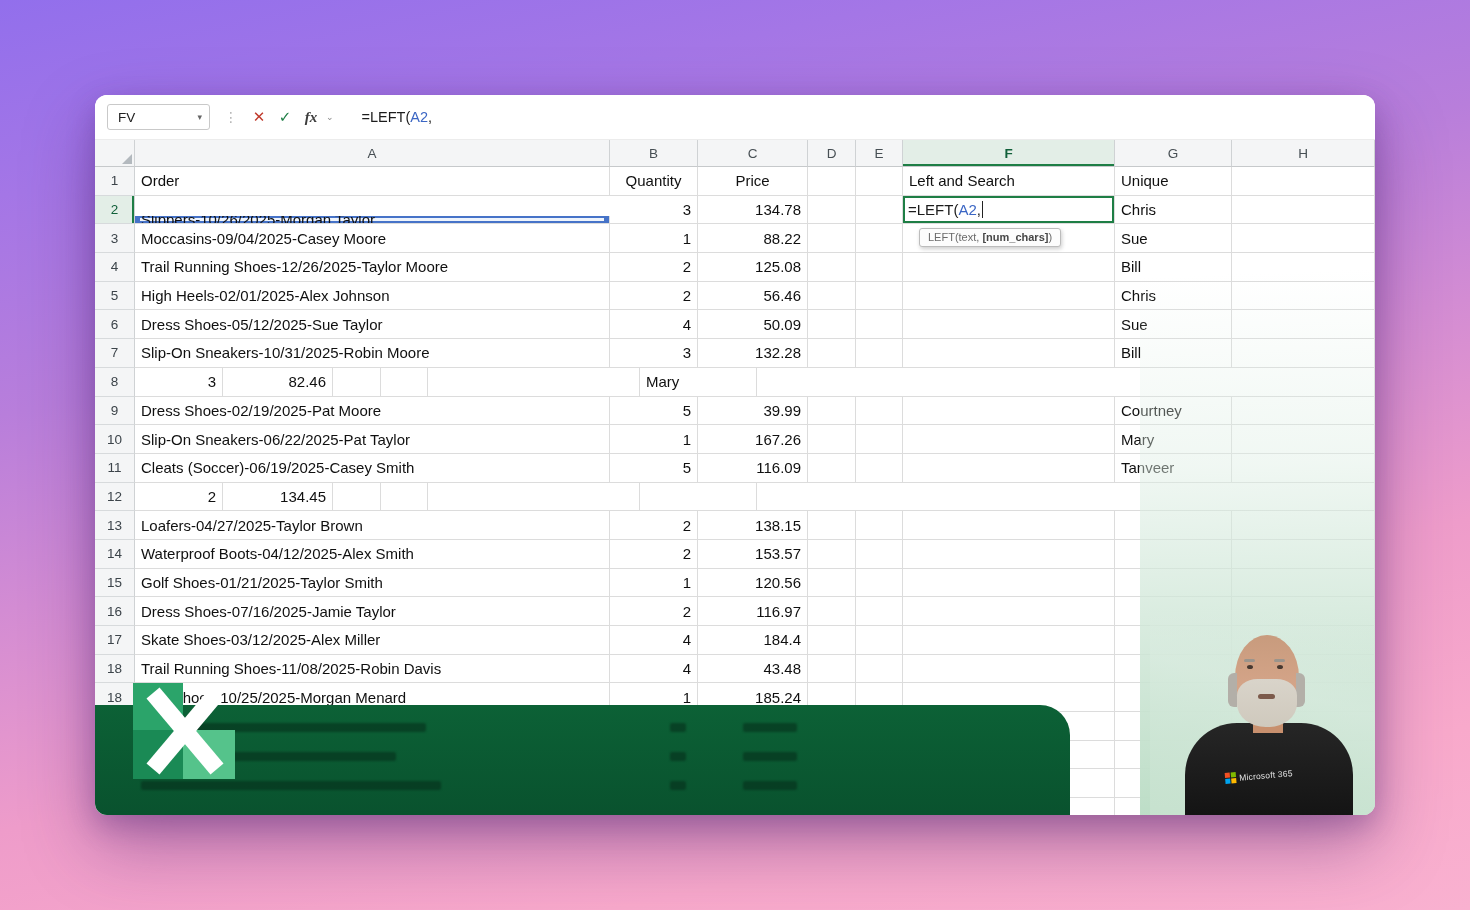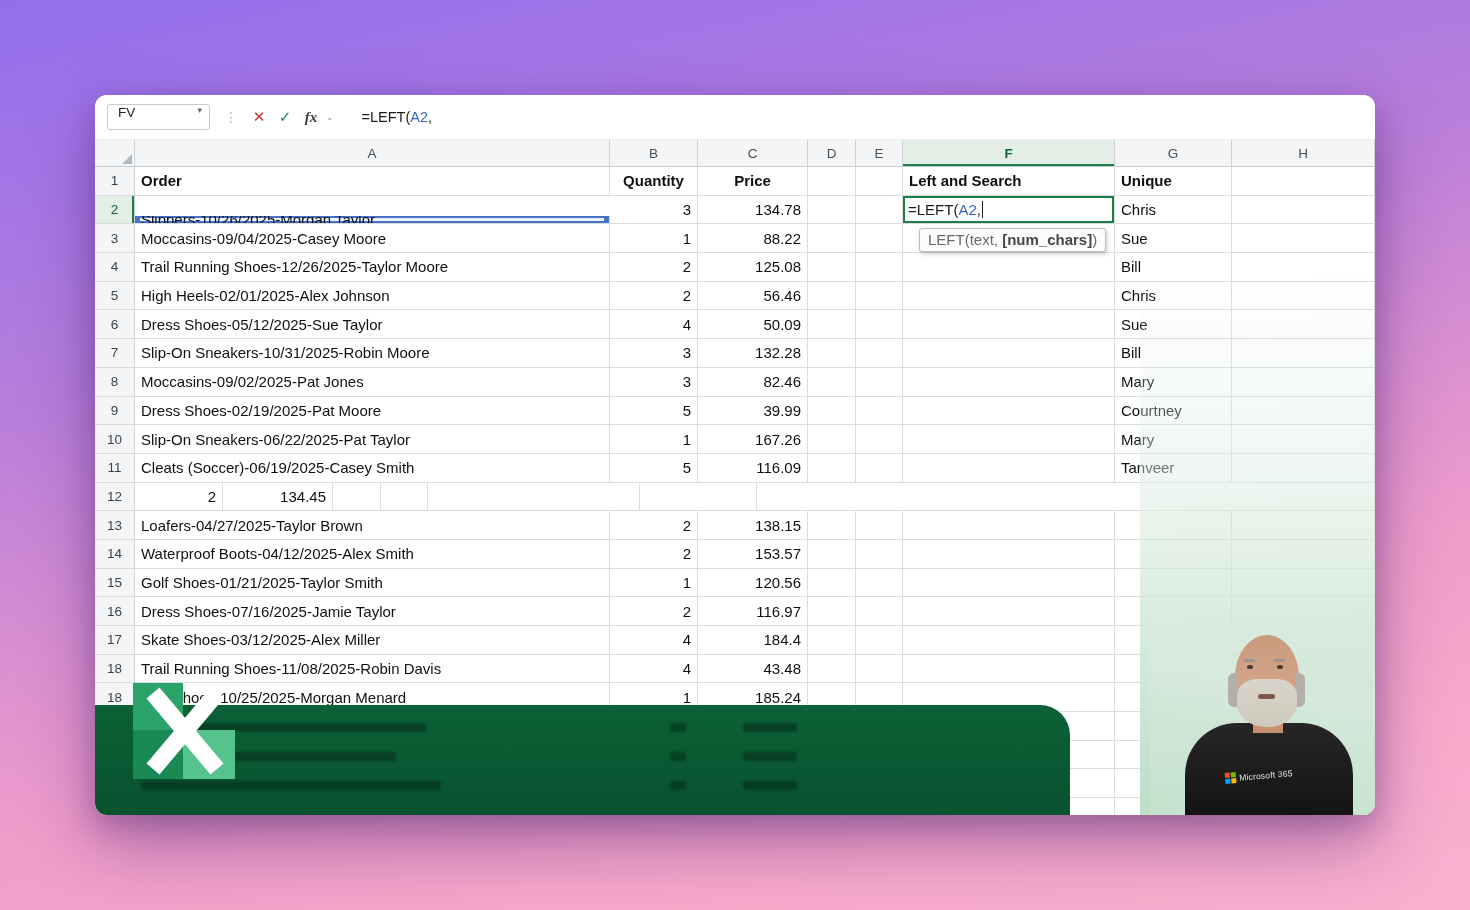--- a/index.html
+++ b/index.html
@@ -10,21 +10,21 @@
     background:linear-gradient(168deg,#926fec 0%,#a476e6 16%,#b87edb 34%,#d38cd3 50%,#ee9cca 68%,#f8a9cb 85%,#f9b1d0 100%);
   }
   .window {
     position:absolute; left:95px; top:95px; width:1280px; height:720px;
     background:#fff; border-radius:12px; overflow:hidden;
     box-shadow:0 30px 70px rgba(70,30,110,.40), 0 10px 28px rgba(70,30,110,.28);
   }
 
   
   .formula-bar { position:absolute; left:0; top:0; right:0; height:45px; display:flex; align-items:center; background:#fff; border-bottom:1px solid #ececec; z-index:8; }
-  .name-box { margin-left:12px; width:103px; height:26px; border:1px solid #c9c9c9; border-radius:3px; display:flex; align-items:flex-start; justify-content:space-between; padding:0 7px 0 10px; font-size:13.5px; color:#222; cursor:pointer; background:#fff; }
+  .name-box { margin-left:12px; width:103px; height:26px; border:1px solid #c9c9c9; border-radius:3px; display:flex; align-items:center; justify-content:space-between; padding:0 7px 0 10px; font-size:13.5px; color:#222; cursor:pointer; background:#fff; }
   .nb-chev { font-size:9px; color:#666; }
   .fb-dots { margin:0 8px 0 14px; color:#b4b4b4; font-size:14px; }
   .fb-btn { width:26px; text-align:center; font-size:15px; cursor:pointer; user-select:none; }
   .fb-cancel { color:#c0392b; }
   .fb-enter { color:#1e7e45; }
   .fb-fx { font-style:italic; font-family:"Liberation Serif","DejaVu Serif",serif; color:#3c3c3c; font-weight:700; font-size:15px; }
   .fb-chev { color:#888; font-size:9px; margin-left:2px; }
   .fb-formula { margin-left:28px; font-size:14.5px; color:#1c1c1c; white-space:pre; }
   .f-ref { color:#3b66c4; }
   .f-dark { color:#1c1c1c; }
@@ -34,36 +34,36 @@
   .hrow { display:flex; height:27px; position:relative; z-index:1; }
   .col-head { background:#f4f5f6; border-right:1px solid #cfd2d4; border-bottom:1px solid #c6c9cb; color:#474f54; font-size:13.5px; display:flex; align-items:center; justify-content:center; cursor:pointer; }
   .active-col { background:#e3eee7; box-shadow:inset 0 -2px 0 #1e7e45; color:#11603a; font-weight:700; }
   .corner { background:#f4f5f6; border-right:1px solid #cfd2d4; border-bottom:1px solid #c6c9cb; position:relative; cursor:pointer; }
   .corner::after { content:""; position:absolute; right:2px; bottom:2px; border-style:solid; border-width:0 0 10px 10px; border-color:transparent transparent #b3b9be transparent; }
 
   .grid-row { display:flex; height:28.7px; position:relative; z-index:1; }
   .cell { border-right:1px solid #dcdcdc; border-bottom:1px solid #dcdcdc; padding:0 6px; display:flex; align-items:center; font-size:15px; color:#101010; white-space:nowrap; overflow:hidden; cursor:cell; }
   .rn { justify-content:center; background:#f4f5f6; border-right:1px solid #cfd2d4; border-bottom:1px solid #d7dadc; color:#3c444a; font-size:13.5px; cursor:pointer; padding:0; }
   .active-rn { background:#e3eee7; box-shadow:inset -2px 0 0 #1e7e45; color:#11603a; }
-  .bold { font-weight:700; }
+  .bold { font-weight:400; }
   .ctr { justify-content:center; }
   .num { justify-content:flex-end; }
 
   .c-rn{width:40px;flex:0 0 40px}.c-a{width:475px;flex:0 0 475px}.c-b{width:88px;flex:0 0 88px}
   .c-c{width:110px;flex:0 0 110px}.c-d{width:48px;flex:0 0 48px}.c-e{width:47px;flex:0 0 47px}
   .c-f{width:212px;flex:0 0 212px}.c-g{width:117px;flex:0 0 117px}.c-h{flex:1 1 auto}
 
   .ref-cell { position:relative; z-index:2; box-shadow:inset 0 0 0 2px #4673c8; background:#eef4fc;margin-top:20px; }
   .handle { position:absolute; width:5px; height:5px; background:#4673c8; }
   .handle.tl{left:0;top:0}.handle.tr{right:0;top:0}.handle.bl{left:0;bottom:0}.handle.br{right:0;bottom:0}
 
   .edit-cell { position:relative; z-index:3; box-shadow:inset 0 0 0 2px #1e7e45; background:#fff; padding-left:5px; cursor:text; }
   .caret { display:inline-block; width:1px; height:17px; background:#222; margin-left:1px; }
 
-  .tooltip { position:absolute; left:824px; top:88px; background:#fcfcfc; border:1px solid #bcbcbc; border-radius:3px; padding:2px 8px 3px; font-size:15px; color:#6a6a6a; box-shadow:1px 2px 4px rgba(0,0,0,.2); z-index:7; white-space:nowrap; }
+  .tooltip { position:absolute; left:824px; top:88px; background:#fcfcfc; border:1px solid #bcbcbc; border-radius:3px; padding:2px 8px 3px; font-size:11px; color:#6a6a6a; box-shadow:1px 2px 4px rgba(0,0,0,.2); z-index:7; white-space:nowrap; }
   .tooltip b { color:#474747; }
 
   
   .green-wash { position:absolute; right:0; top:0; bottom:0; width:235px; z-index:2; pointer-events:none;
     background:linear-gradient(178deg, rgba(226,240,231,0) 20%, rgba(222,238,228,.45) 48%, rgba(206,230,214,.85) 74%, rgba(188,221,198,1) 100%); }
 
   .banner { position:absolute; left:0; bottom:0; width:975px; height:110px; border-radius:0 30px 0 0; background:linear-gradient(180deg,#0c6136,#09522e); z-index:4; }
   .g { position:absolute; height:9px; border-radius:2px; background:rgba(3,38,21,.5); filter:blur(1.2px); }
   .g1{left:46px;top:18px;width:285px}.g2{left:575px;top:18px;width:16px}.g3{left:648px;top:18px;width:54px}
   .g4{left:46px;top:47px;width:255px}.g5{left:575px;top:47px;width:16px}.g6{left:648px;top:47px;width:54px}
@@ -204,21 +204,20 @@
           <div class="cell c-b num">3</div>
           <div class="cell c-c num">132.28</div>
           <div class="cell c-d"></div>
           <div class="cell c-e"></div>
           <div class="cell c-f"></div>
           <div class="cell c-g">Bill</div>
           <div class="cell c-h"></div>
         </div>
         <div class="grid-row">
           <div class="cell rn c-rn">8</div>
-          <div class="cell c-a">Moccasins-09/02/2025-Pat Jones</div>
           <div class="cell c-b num">3</div>
           <div class="cell c-c num">82.46</div>
           <div class="cell c-d"></div>
           <div class="cell c-e"></div>
           <div class="cell c-f"></div>
           <div class="cell c-g">Mary</div>
           <div class="cell c-h"></div>
         </div>
         <div class="grid-row">
           <div class="cell rn c-rn">9</div>

